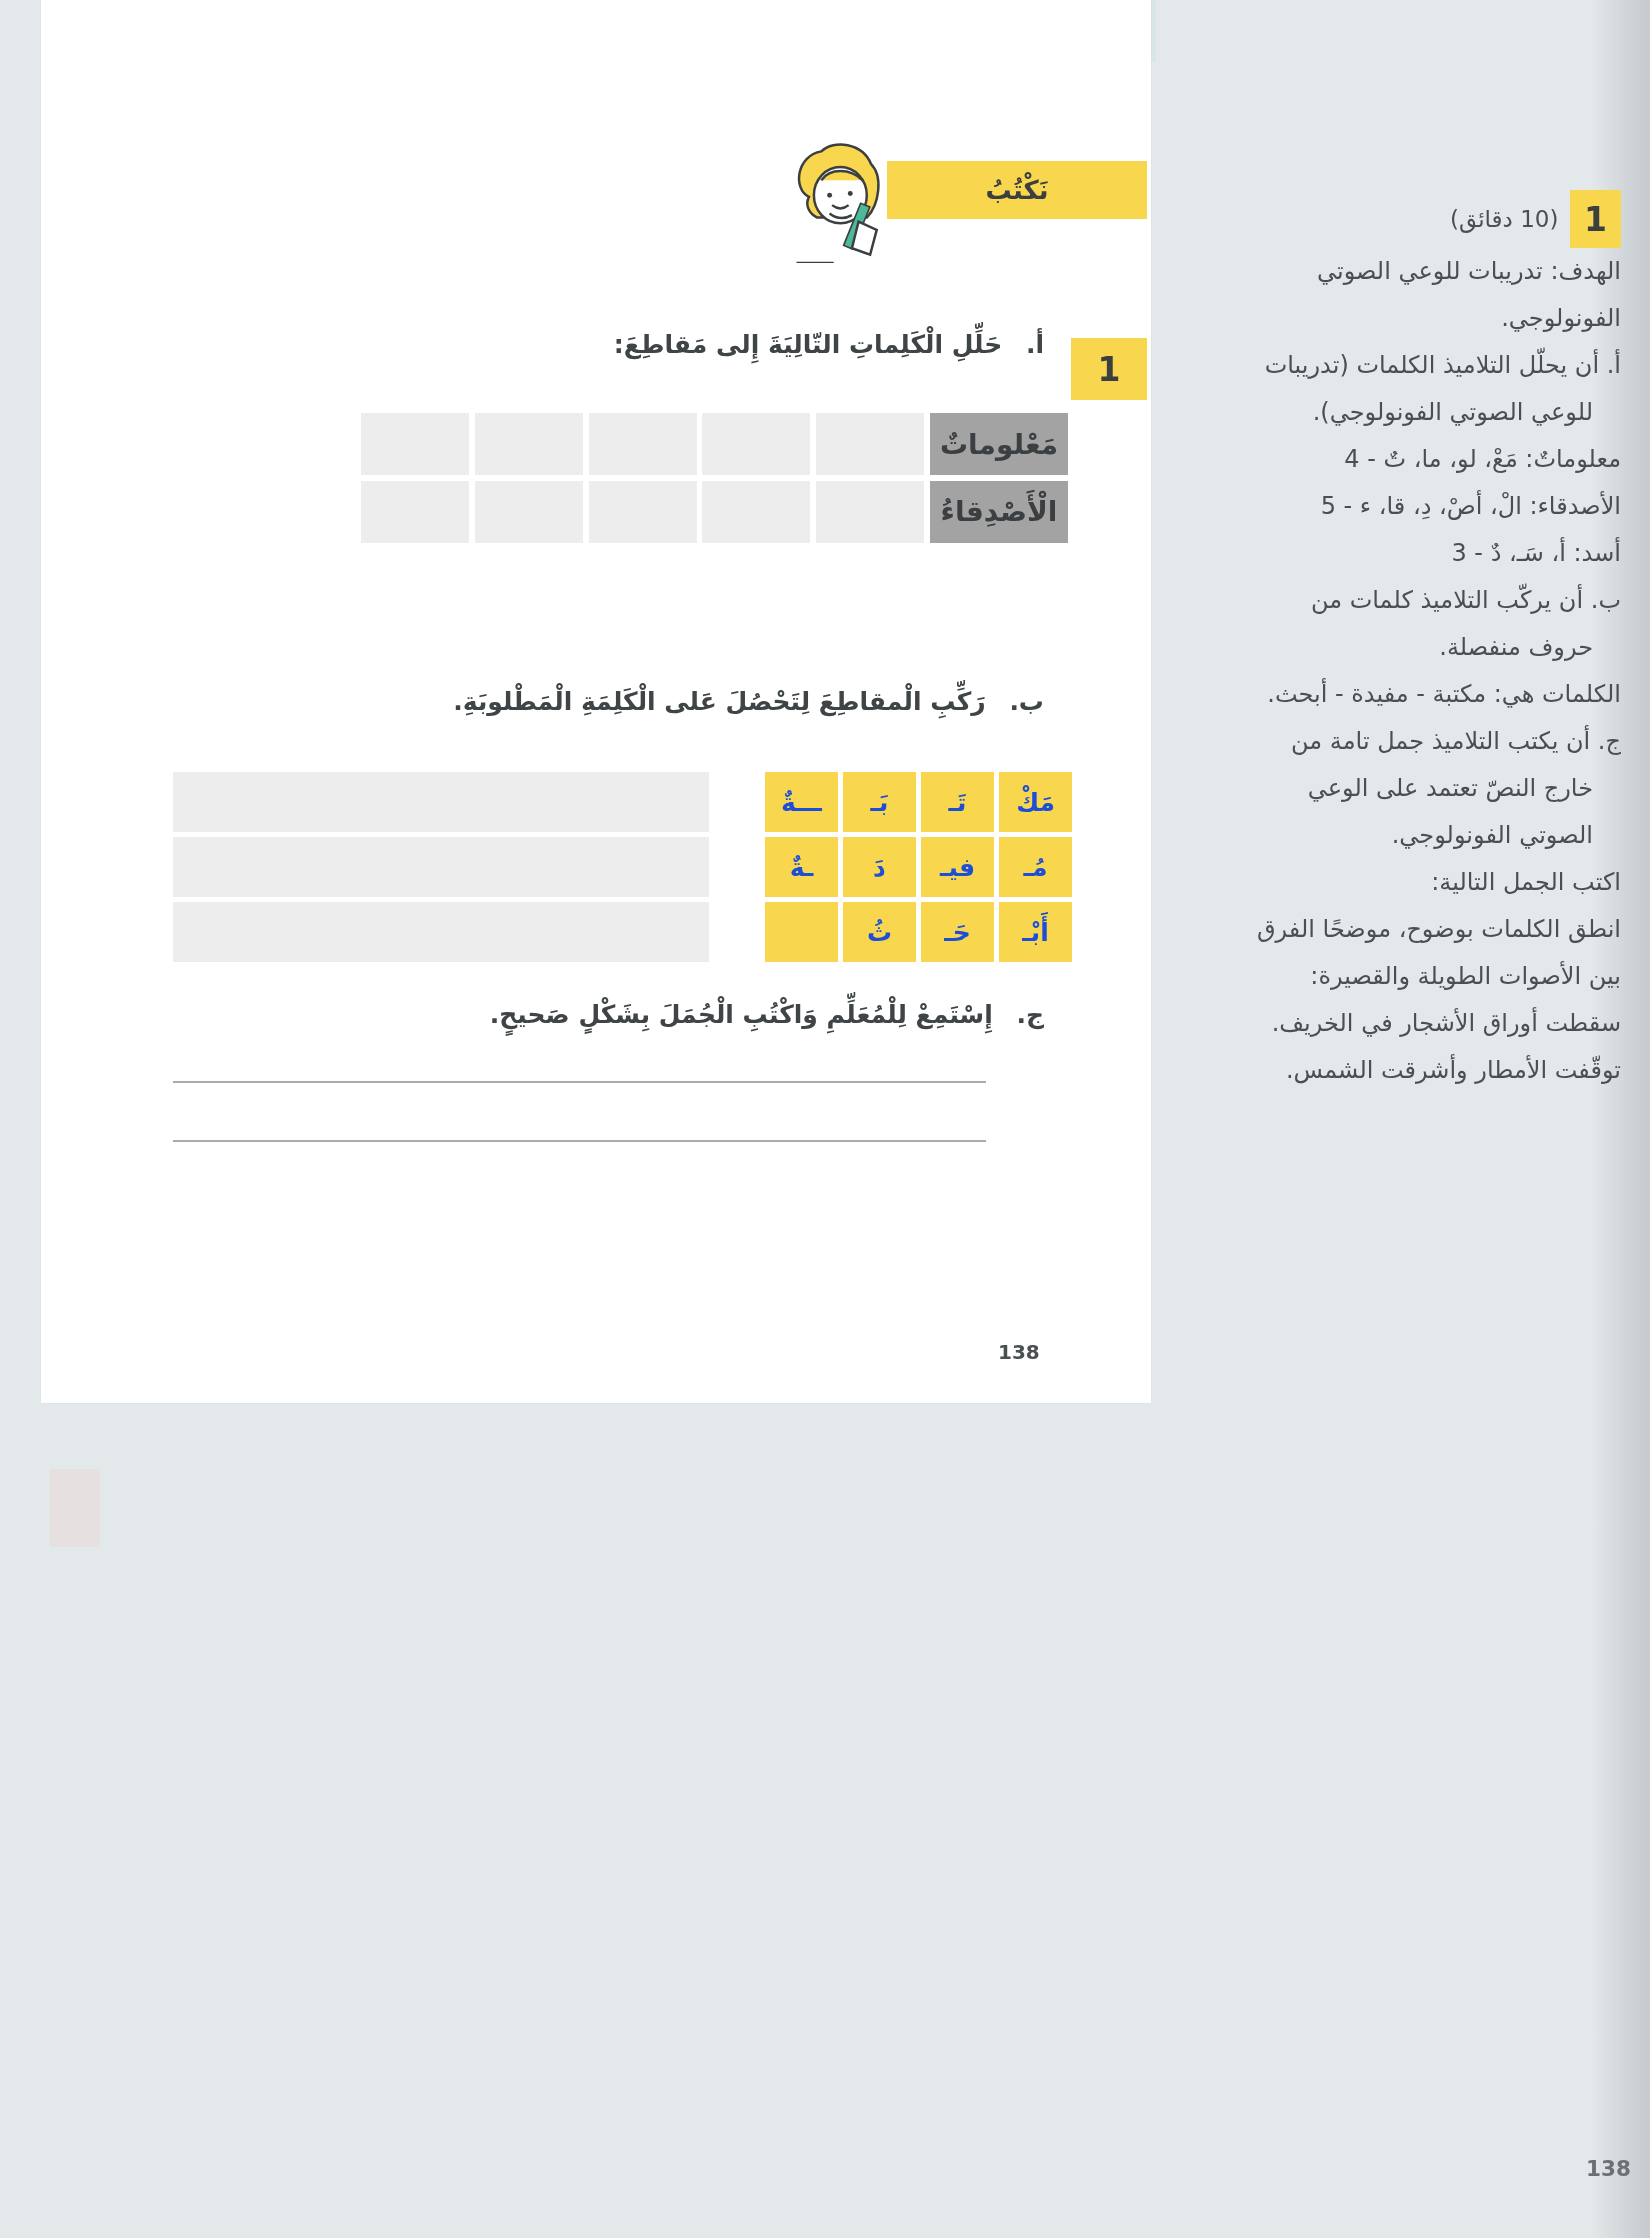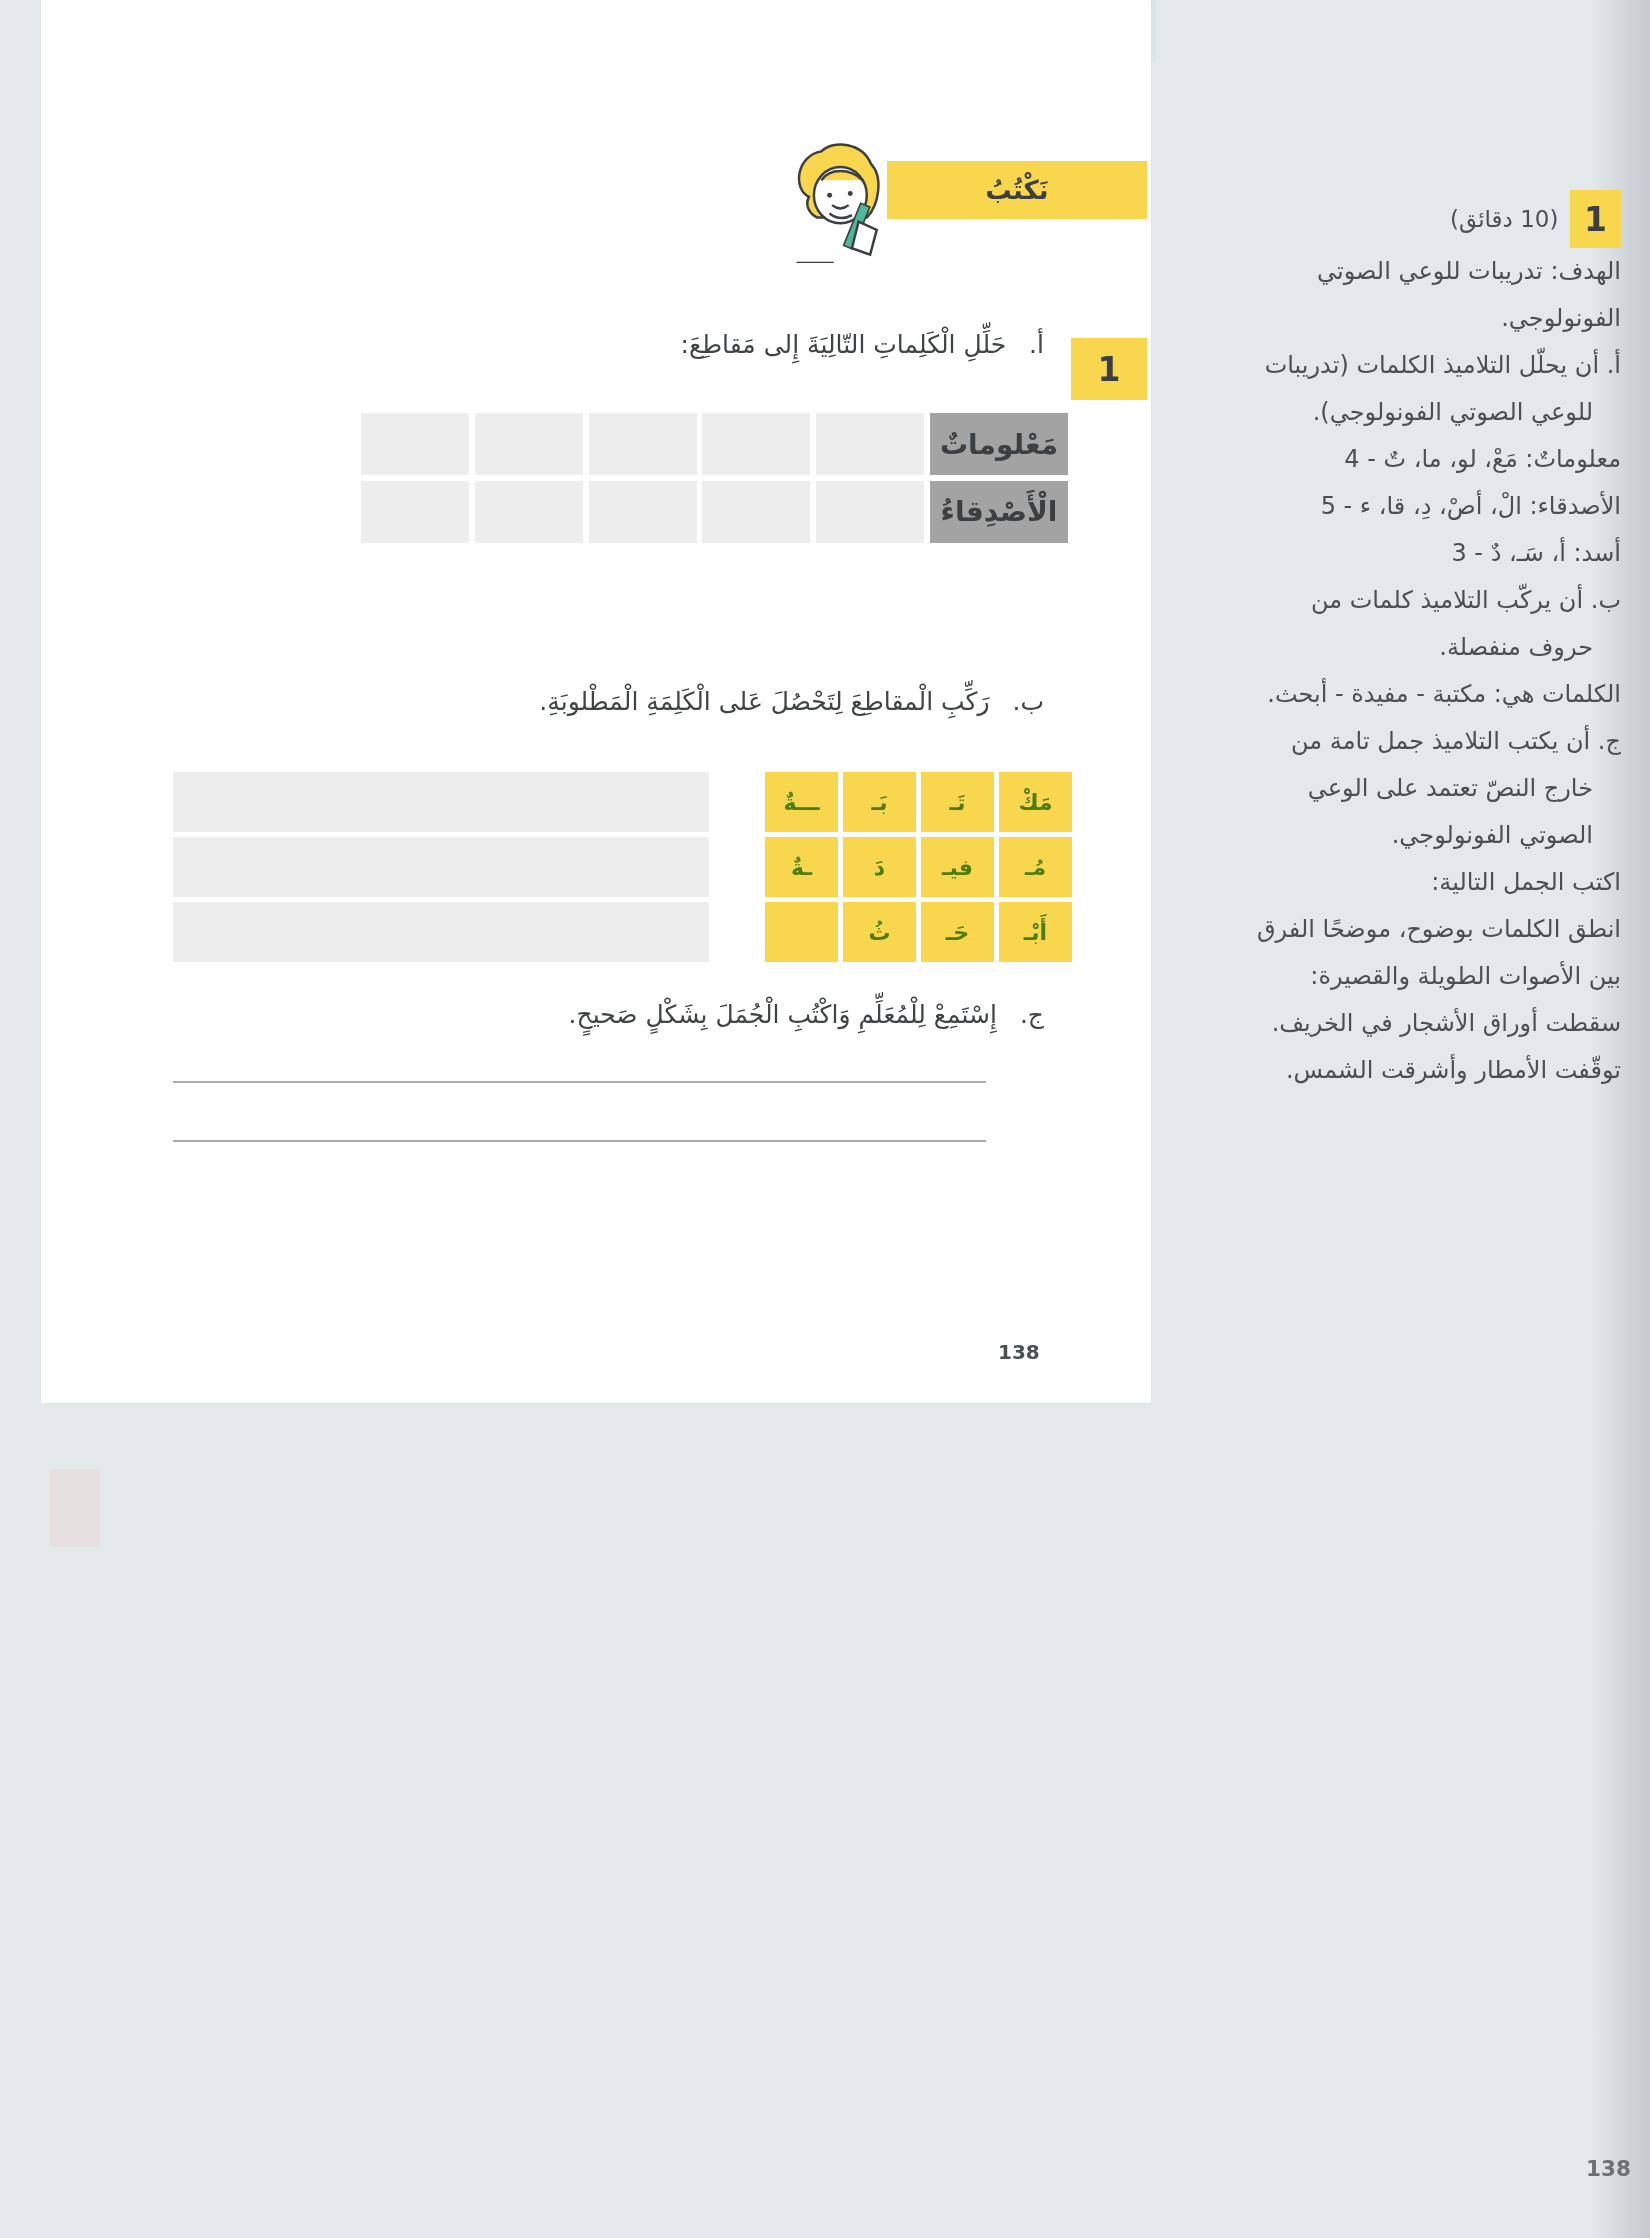--- a/index.html
+++ b/index.html
@@ -66,21 +66,21 @@
     }
     .ex-badge.student {
       left: 1030px; top: 338px;
       width: 76px; height: 62px;
       font-size: 33px;
     }
     .instruction {
       position: absolute;
       direction: rtl;
       font-size: 25px;
-      font-weight: normal;
+      font-weight: bold;
       color: #3f4447;
       white-space: nowrap;
     }
     .label-letter { margin-left: 15px; }
 
     
     .word-table {
       position: absolute;
       left: 268px; top: 413px;
       width: 759px;
@@ -127,21 +127,21 @@
       width: 315px;
       display: grid;
       grid-template-columns: repeat(4, 73px);
       grid-auto-rows: 60px;
       gap: 5px;
       direction: rtl;
     }
     .syll-cell {
       background: #f8d64e;
       display: flex; align-items: center; justify-content: center;
-      font-size: 22px; font-weight: bold; color: #4d7c0f;
+      font-size: 25px; font-weight: bold; color: #1d4ed8;
     }
 
     .write-line {
       position: absolute;
       left: 132px;
       width: 813px;
       height: 0;
       border-top: 2.5px solid #a9acae;
     }
     .page-num {

